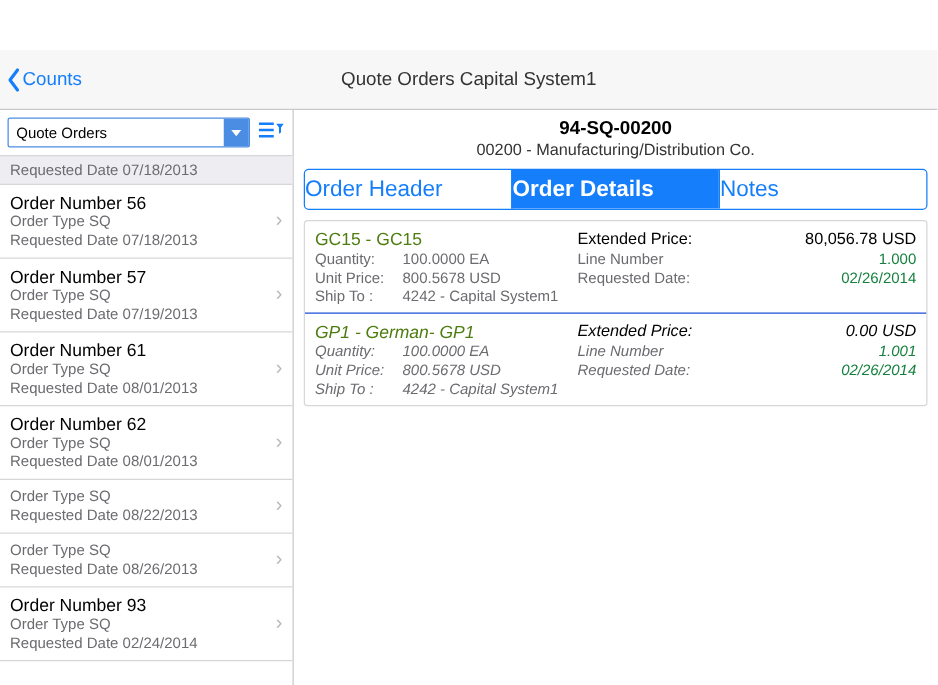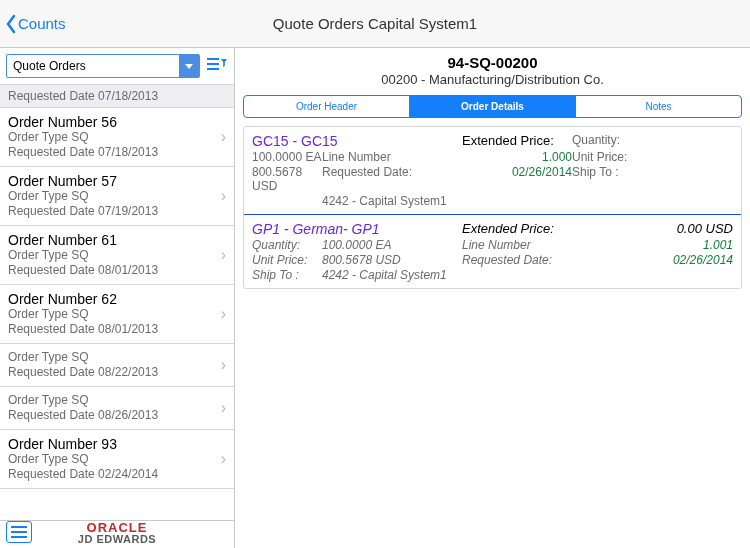--- a/index.html
+++ b/index.html
@@ -1,17 +1,17 @@
 <!DOCTYPE html>
 <html><head>
 <meta charset="utf-8">
 <style>
   * { box-sizing: border-box; margin: 0; padding: 0; }
   html, body { width: 750px; height: 548px; font-family: -apple-system, "Helvetica Neue", Arial, sans-serif; font-size: 13px; color: #000; background: #fff; overflow: hidden; }
-  .topbar { height: 48px; background: #f7f7f8; border-bottom: 1px solid #c9c9cc; display: flex; align-items: center; position: relative; }
+  .topbar { height: 48px; background: #f7f7f8; border-bottom: 1px solid #c9c9cc; display: flex; align-items: center; position: relative; margin-top: 40px; }
   .back { color: #157efb; font-size: 15px; display: flex; align-items: center; padding-left: 4px; cursor: pointer; }
   .back svg { width: 14px; height: 20px; }
   .title { position: absolute; left: 0; right: 0; text-align: center; font-size: 15px; color: #333; pointer-events: none; }
   .body { display: flex; height: calc(548px - 36px); }
   .left { width: 235px; border-right: 1px solid #c9c9cc; display: flex; flex-direction: column; background: #fff; }
   .filter-row { display: flex; align-items: center; padding: 6px 6px; gap: 6px; justify-content: flex-end; }
   .select { flex: 1; height: 24px; border: 1px solid #4b8de2; border-radius: 2px; background: #fff; display: flex; align-items: center; padding: 0 6px; font-size: 12px; position: relative; }
   .select .chev { position: absolute; right: 0; top: 0; bottom: 0; width: 20px; background: #4b8de2; display: flex; align-items: center; justify-content: center; }
   .select .chev::after { content: ""; border-left: 4px solid transparent; border-right: 4px solid transparent; border-top: 5px solid #fff; }
   .filter-icon { color: #157efb; width: 22px; height: 22px; display: flex; align-items: center; justify-content: center; }
@@ -25,27 +25,27 @@
   .hamburger { width: 26px; height: 22px; border: 1.5px solid #157efb; border-radius: 3px; display: flex; flex-direction: column; justify-content: center; gap: 3px; padding: 3px 4px; cursor: pointer; }
   .hamburger span { height: 2px; background: #157efb; }
   .brand { text-align: center; flex: 1; line-height: 1; }
   .brand .o { color: #c9252c; font-weight: bold; font-size: 13px; letter-spacing: 1px; }
   .brand .j { color: #5a5a5a; font-size: 11px; font-weight: bold; letter-spacing: 0.5px; }
   .right { flex: 1; padding: 6px 8px; overflow: hidden; }
   .r-head { text-align: center; }
   .r-head .h1 { font-size: 15px; font-weight: 600; }
   .r-head .h2 { font-size: 13px; color: #333; margin-top: 1px; margin-bottom: 8px; }
   .seg { display: flex; border: 1px solid #157efb; border-radius: 4px; overflow: hidden; margin-bottom: 8px; }
-  .seg > div { flex: 1; text-align: center; padding: 5px 0; font-size: 10px; color: #157efb; cursor: pointer; }
+  .seg > div { flex: 1; text-align: left; padding: 5px 0; font-size: 18px; color: #157efb; cursor: pointer; }
   .seg > div + div { border-left: 1px solid #157efb; }
   .seg > div.active { background: #157efb; color: #fff; font-weight: 600; }
   .card { border: 1px solid #d7d7da; border-radius: 3px; }
   .cardrow { padding: 6px 8px; display: grid; grid-template-columns: 70px 140px 110px auto; row-gap: 1px; font-size: 12px; }
   .cardrow + .cardrow { border-top: 1px solid #1d4ed8; font-style: italic; }
-  .cardrow .title-l { grid-column: 1 / span 2; font-size: 14px; font-weight: 400; color: #6d28d9; }
+  .cardrow .title-l { grid-column: 1 / span 2; font-size: 14px; font-weight: 400; color: #4d7c0f; }
   .cardrow .title-rk { grid-column: 3; font-size: 13px; color: #000; }
   .cardrow .title-rv { grid-column: 4; font-size: 13px; text-align: right; color: #000; }
   .cardrow .k { color: #6b6b70; }
   .cardrow .v { color: #6b6b70; }
   .cardrow .k2 { color: #6b6b70; }
   .cardrow .v2 { color: #15803d; text-align: right; }
 </style>
 </head>
 <body>
 
@@ -139,20 +139,21 @@
     </div>
     <div class="seg">
       <div>Order Header</div>
       <div class="active">Order Details</div>
       <div>Notes</div>
     </div>
     <div class="card" id="card">
         <div class="cardrow">
           <div class="title-l">GC15 - GC15</div>
           <div class="title-rk">Extended Price:</div>
+          <div class="title-rv">80,056.78 USD</div>
           <div class="k">Quantity:</div>
           <div class="v">100.0000 EA</div>
           <div class="k2">Line Number</div>
           <div class="v2">1.000</div>
           <div class="k">Unit Price:</div>
           <div class="v">800.5678 USD</div>
           <div class="k2">Requested Date:</div>
           <div class="v2">02/26/2014</div>
           <div class="k">Ship To :</div>
           <div class="v" style="grid-column:2/span 3;text-align:left">4242 - Capital System1</div>

